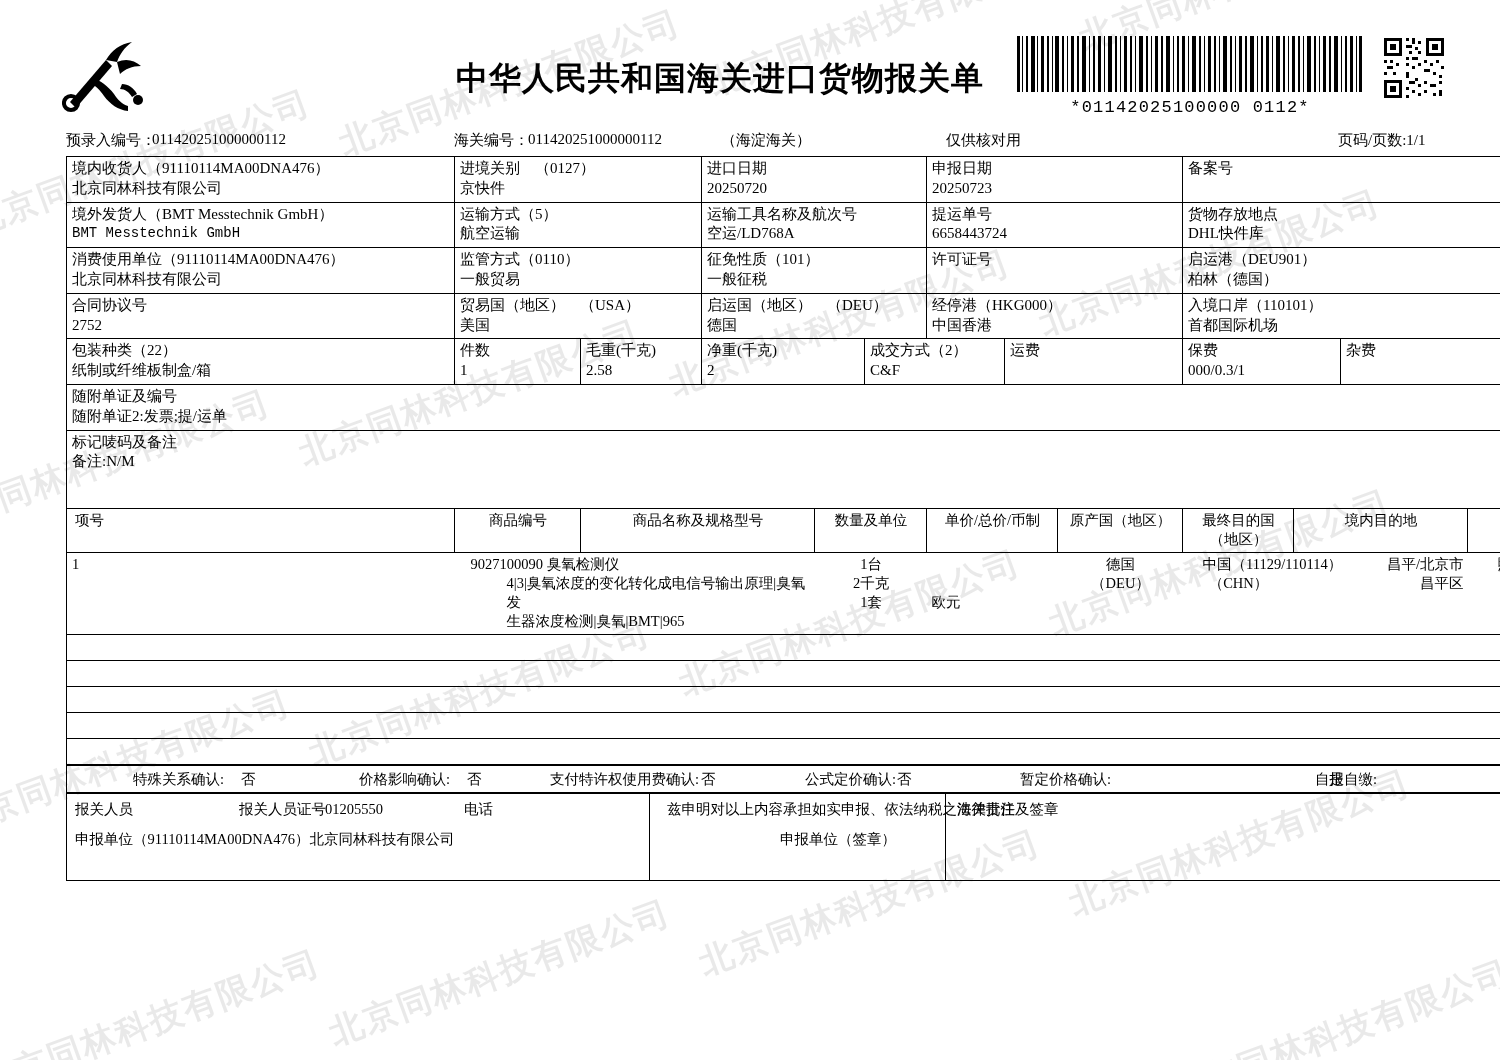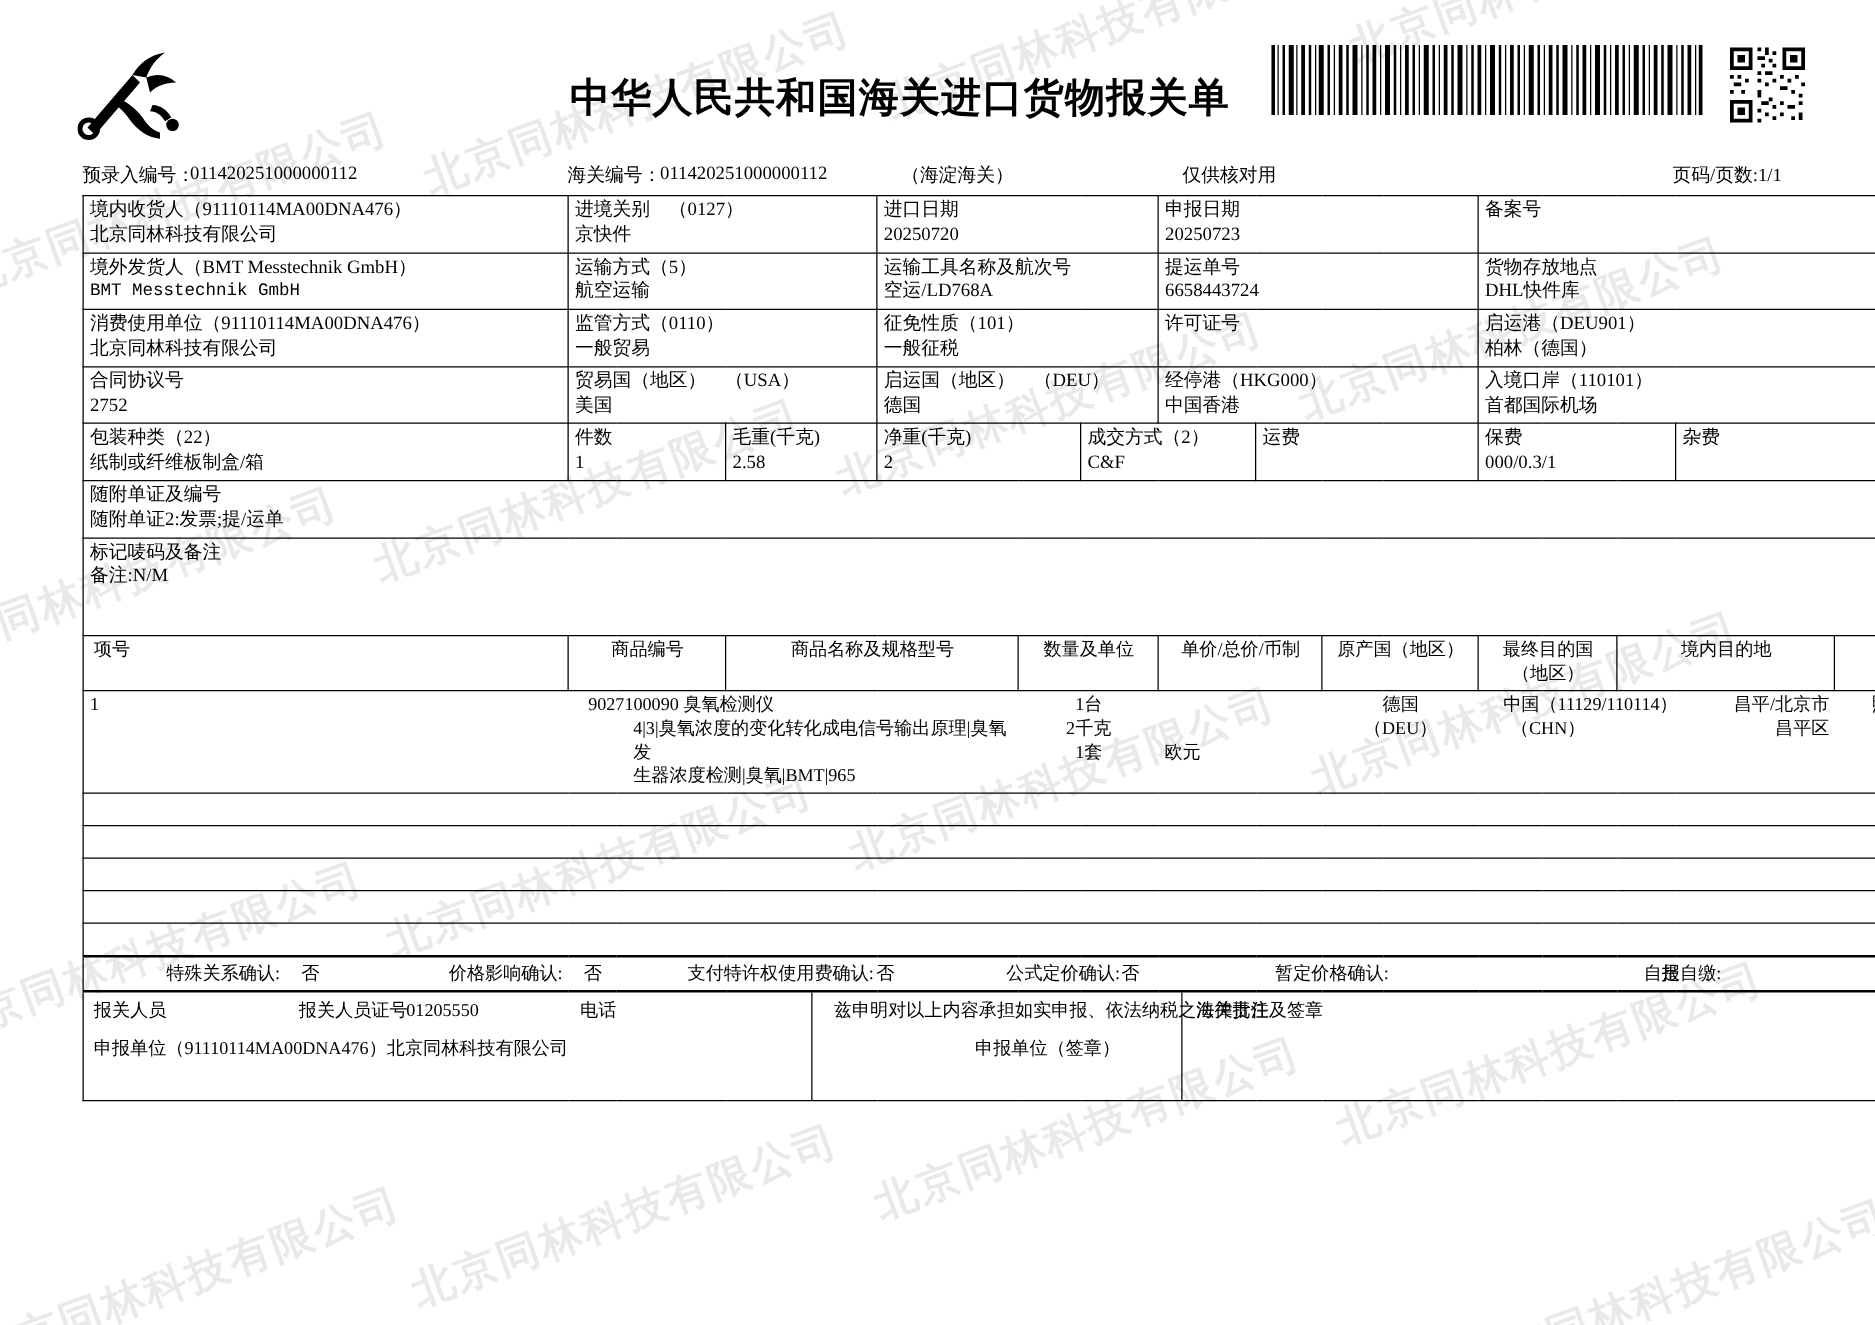--- a/index.html
+++ b/index.html
@@ -263,20 +263,21 @@
             <rect x="306" y="0" width="3" height="56"></rect>
           <rect x="312" y="0" width="2" height="56"></rect>
             <rect x="317" y="0" width="4" height="56"></rect>
           <rect x="324" y="0" width="1" height="56"></rect>
             <rect x="328" y="0" width="2" height="56"></rect>
           <rect x="333" y="0" width="3" height="56"></rect>
             <rect x="339" y="0" width="1" height="56"></rect>
           <rect x="342" y="0" width="3" height="56"></rect>
         </g>
       </svg>
+      <div class="barcode-num">*01142025100000 0112*</div>
     </div>
 
     <div class="qr">
       <svg viewBox="0 0 64 64" width="64" height="64">
         <rect width="64" height="64" fill="#fff"></rect>
         <g fill="#000">
           <rect x="2" y="2" width="18" height="18"></rect>
             <rect x="5" y="5" width="12" height="12" fill="#fff"></rect>
             <rect x="8" y="8" width="6" height="6"></rect>
           <rect x="44" y="2" width="18" height="18"></rect>

